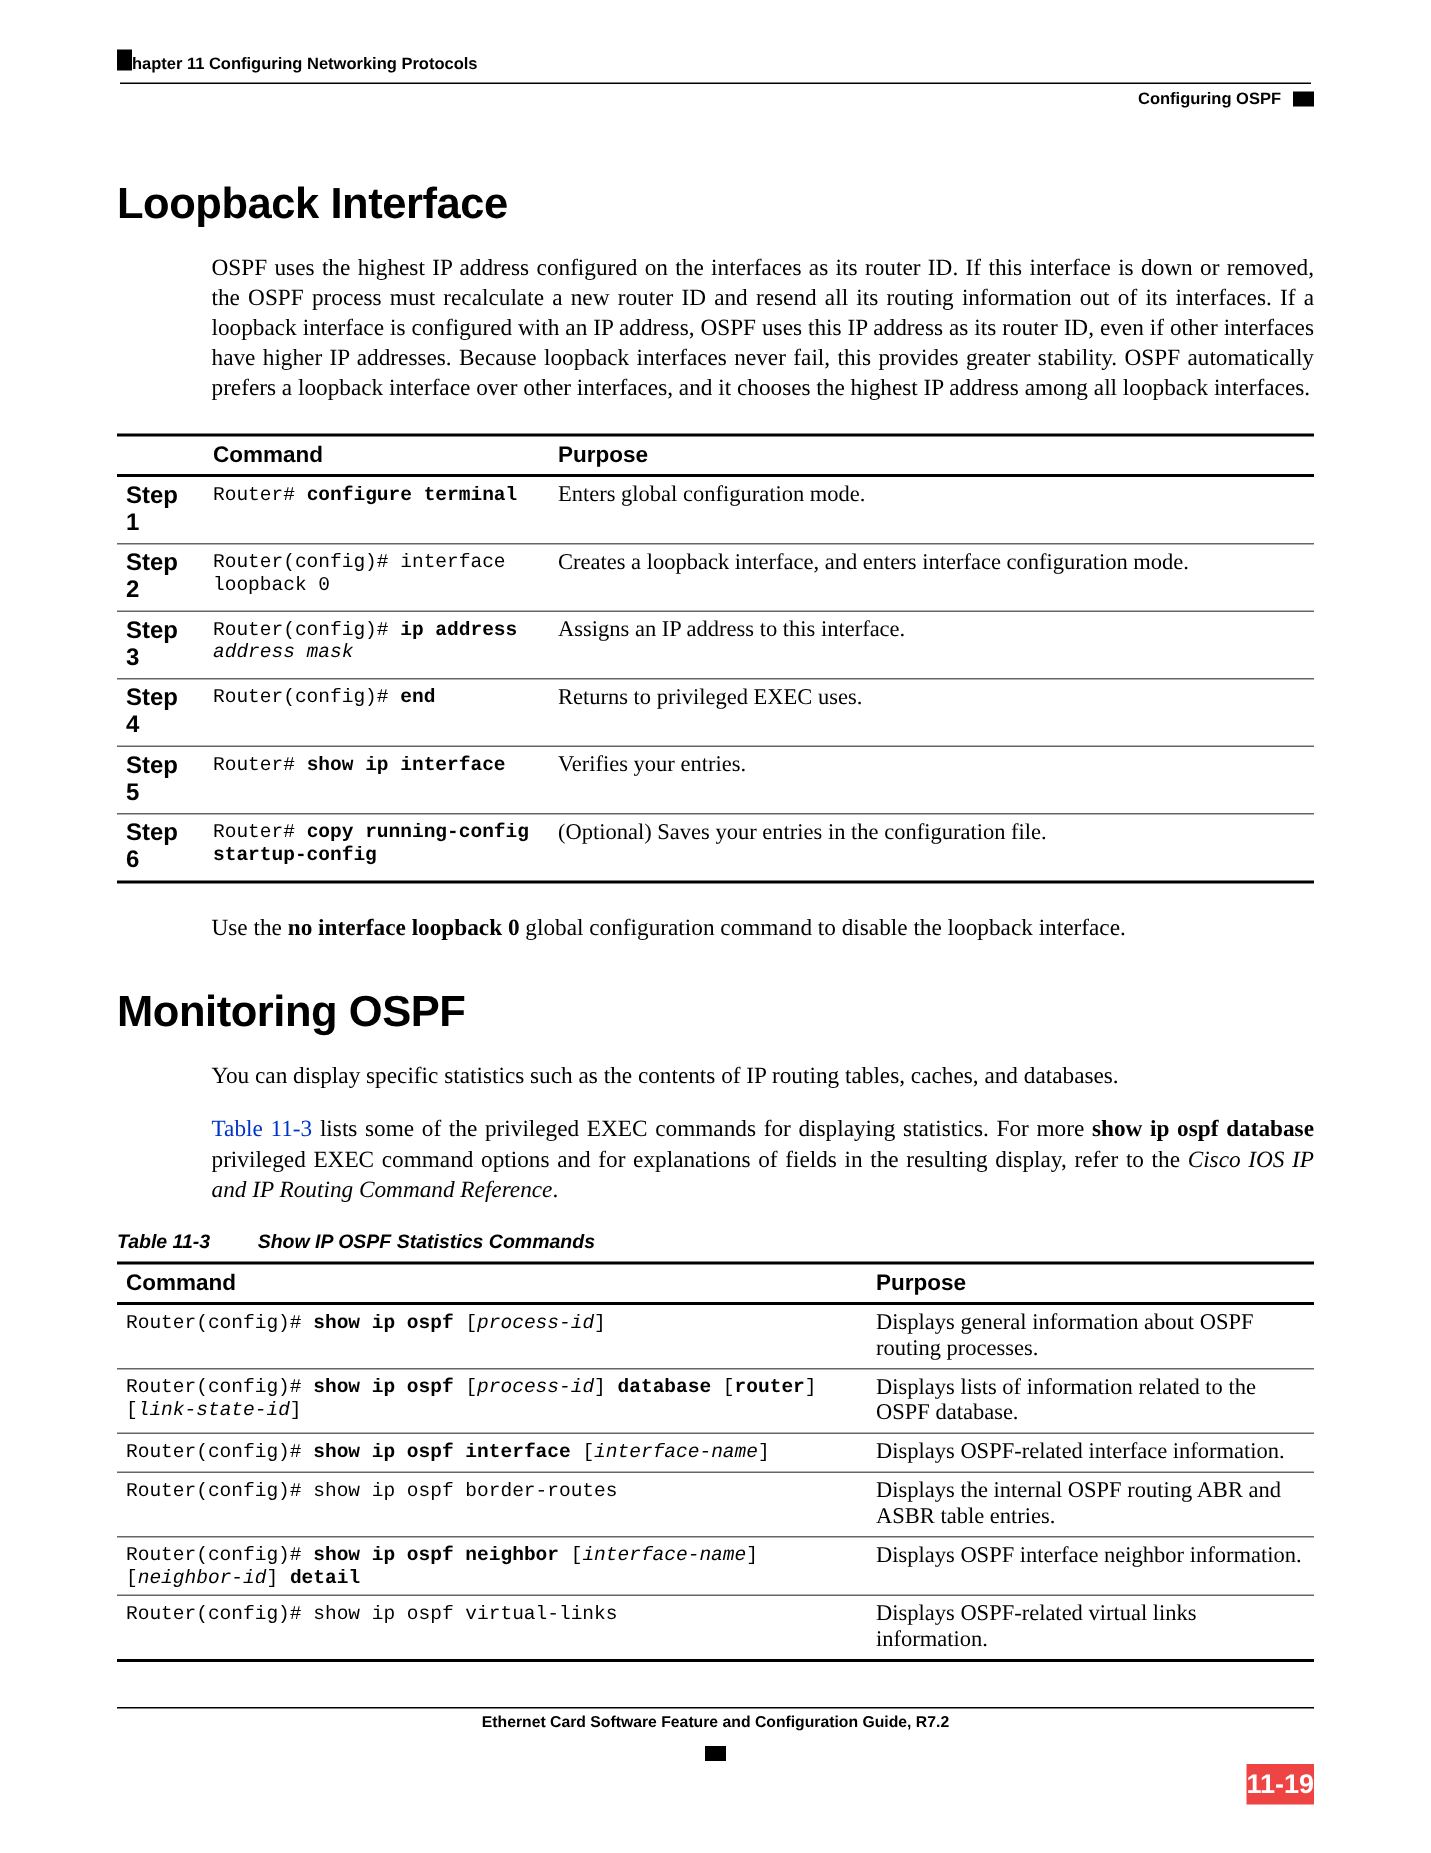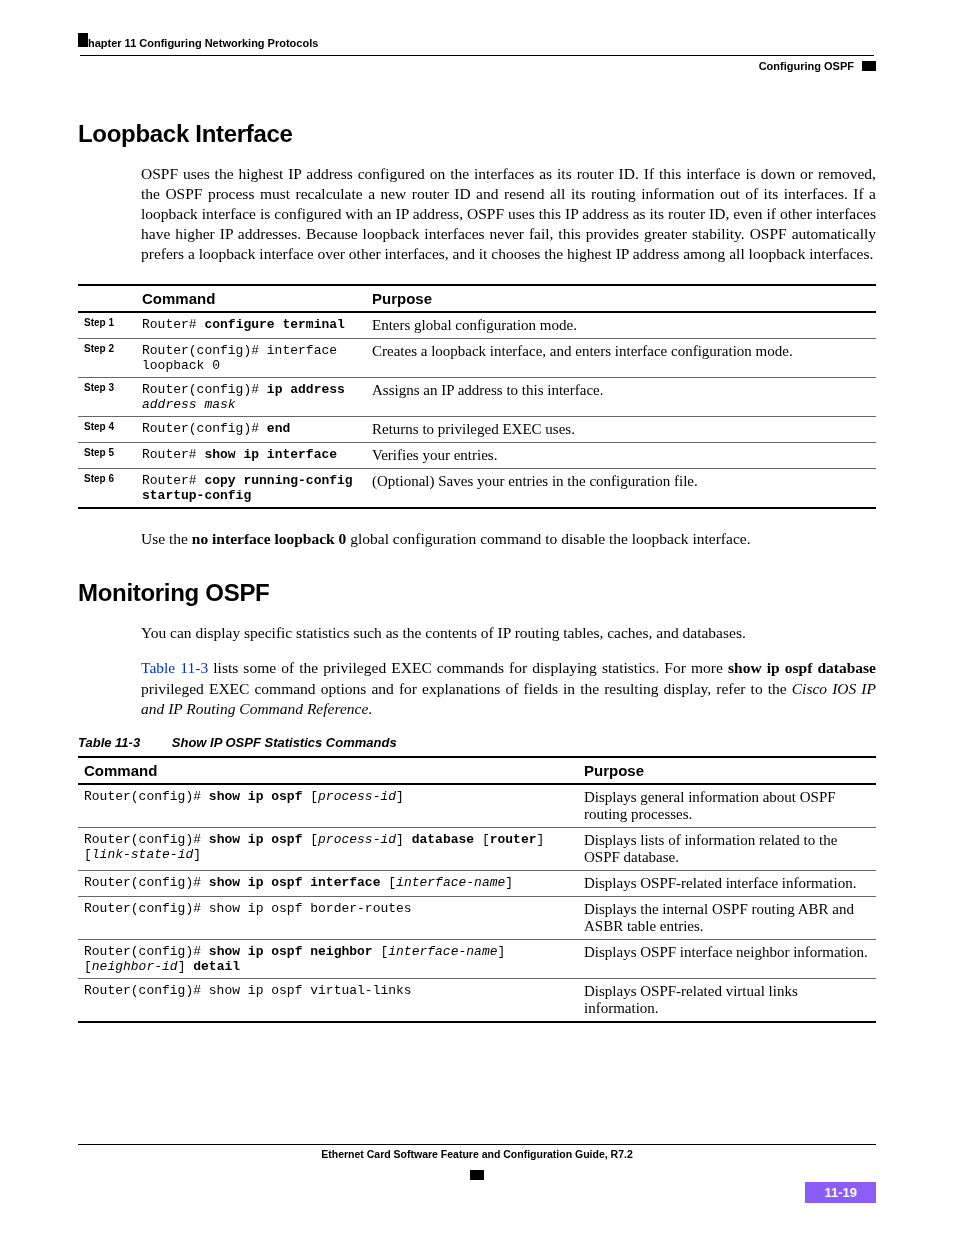--- a/index.html
+++ b/index.html
@@ -54,21 +54,21 @@
       top: 33px;
     }
     .content {
       position: absolute;
       top: 120px;
       left: 78px;
       right: 78px;
     }
     h2 {
       font-family: Arial, "Helvetica Neue", sans-serif;
-      font-size: 24px;
+      font-size: 29px;
       font-weight: bold;
       margin: 0 0 14px 0;
       letter-spacing: -0.3px;
     }
     .body-text {
       margin-left: 63px;
       line-height: 1.30;
       text-align: justify;
       margin-bottom: 10px;
     }
@@ -91,21 +91,21 @@
     td {
       padding: 4px 6px;
       vertical-align: top;
     }
     .steps-table th, .steps-table td { border: none; }
     .steps-table thead tr { border-top: 2px solid #000; border-bottom: 2px solid #000; }
     .steps-table tbody tr { border-bottom: 1px solid #666; }
     .steps-table tbody tr:last-child { border-bottom: 2px solid #000; }
     .step-label {
       font-family: Arial, sans-serif;
-      font-size: 10px;
+      font-size: 16px;
       font-weight: bold;
     }
     .mono {
       font-family: "Courier New", monospace;
       font-size: 13px;
     }
     .mono b, .mono .bold { font-weight: bold; }
     .mono i { font-style: italic; }
 
     .caption {
@@ -141,26 +141,26 @@
       align-items: center;
       gap: 10px;
       flex-direction: column;
     }
     .footer-title {
       font-family: Arial, sans-serif;
       font-size: 10.5px;
       font-weight: bold;
     }
     .page-badge {
-      background: #8b5cf6;
+      background: #ef4444;
       color: #fff;
       font-family: Arial, sans-serif;
-      font-size: 13px;
-      font-weight: bold;
-      padding: 3px 19px;
+      font-size: 18px;
+      font-weight: bold;
+      padding: 3px 0;
     }
     .footer-bottom {
       display: flex;
       justify-content: flex-end;
       margin-top: 2px;
     }
   </style>
 </head>
 <body>
 

